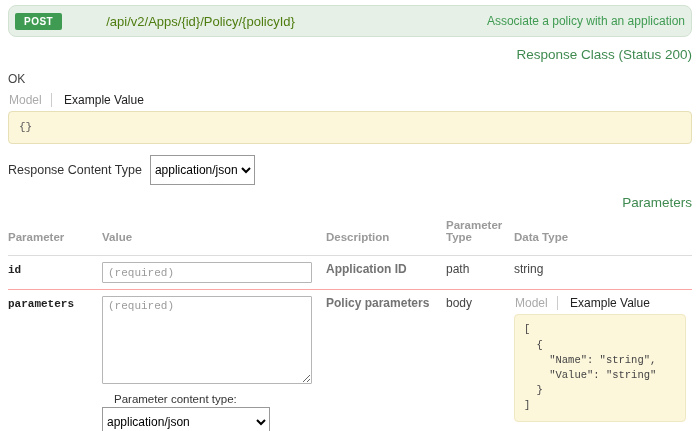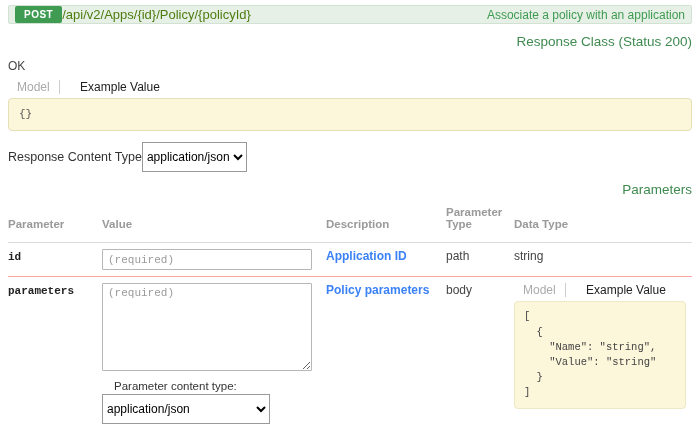--- a/index.html
+++ b/index.html
@@ -9,23 +9,24 @@
     font-family: "Liberation Sans", sans-serif;
     color: #333;
   }
   .page { padding: 5px 8px; }
 
   
   .op-header {
     display: flex; align-items: center;
     background: #e7f0e7;
     border: 1px solid #d2e2d2;
-    border-radius: 2px;
+    border-radius: 8px;
     padding: 2px 6px;
-    height: 19px;
+    height: 32px;
+    gap: 44px;
   }
   .method-badge {
     background: #3f9b52; color: #fff;
     font-size: 10px; font-weight: bold; letter-spacing: .5px;
     padding: 3px 9px; border-radius: 2px;
   }
   .op-path {
     margin-left: 0; font-size: 13px; font-weight: normal; color: #4d7c0f;
   }
   .op-summary {
@@ -33,54 +34,54 @@
   }
 
   .section-title {
     color: #3f8a50; font-size: 13.5px; font-weight: normal;
     margin: 10px 0 0 0;
     text-align: right;
   }
   .ok-text { font-size: 12px; color: #444; margin-top: 10px; }
 
   .tabs { margin: 7px 0 4px 0; font-size: 12px; line-height: 14px; }
-  .tab { color: #aaa; padding: 0 9px; border-right: 1px solid #ccc; cursor: pointer; margin-left: 8px; }
+  .tab { color: #aaa; padding: 0 9px; border-right: 1px solid #ccc; cursor: pointer; }
   .tab:first-child { padding-left: 1px; }
   .tab:last-child { border-right: none; }
   .tab.active { color: #222; }
 
   .code-block {
     background: #fcf6db;
     border: 1px solid #e7dfb6;
     border-radius: 4px;
     padding: 8px 10px;
     font-family: "Liberation Mono", monospace;
     font-size: 11px; line-height: 1.4;
     color: #555;
     white-space: pre;
     overflow: hidden;
   }
 
-  .rct { display: flex; align-items: center; margin-top: 11px; font-size: 12.5px; color: #333; }
+  .rct { display: flex; align-items: center; gap: 8px; margin-top: 11px; font-size: 12.5px; color: #333; }
   select { font-size: 12px; font-family: "Liberation Sans", sans-serif; border: 1px solid #999; background: #fff; height: 30px; }
 
   
   table.params { width: 100%; border-collapse: collapse; margin-top: 6px; table-layout: fixed; }
   th {
     text-align: left; font-weight: bold; color: #9a9a9a;
     font-size: 11.5px; padding: 3px 6px 12px 0;
     border-bottom: 1px solid #dcdcdc; vertical-align: bottom;
   }
   td {
     vertical-align: top; padding: 6px 6px 6px 0;
     font-size: 12px; border-bottom: 1px solid #fca5a5;
   }
   tbody tr:last-child td { border-bottom: none; }
   .pname { font-family: "Liberation Mono", monospace; font-weight: bold; font-size: 11px; color: #222; padding-top: 8px; }
-  .pdesc { font-weight: bold; color: #3b82f6; }
+  .pdesc { font-weight: bold; color: #737373; }
   .ptype { color: #444; }
 
   input.param-input {
     width: 210px; height: 21px;
     border: 1px solid #b6b6b6; border-radius: 1px;
     padding: 2px 5px;
     font-family: "Liberation Mono", monospace; font-size: 11px; color: #333;
   }
   textarea.param-text {
     width: 210px; height: 88px;

